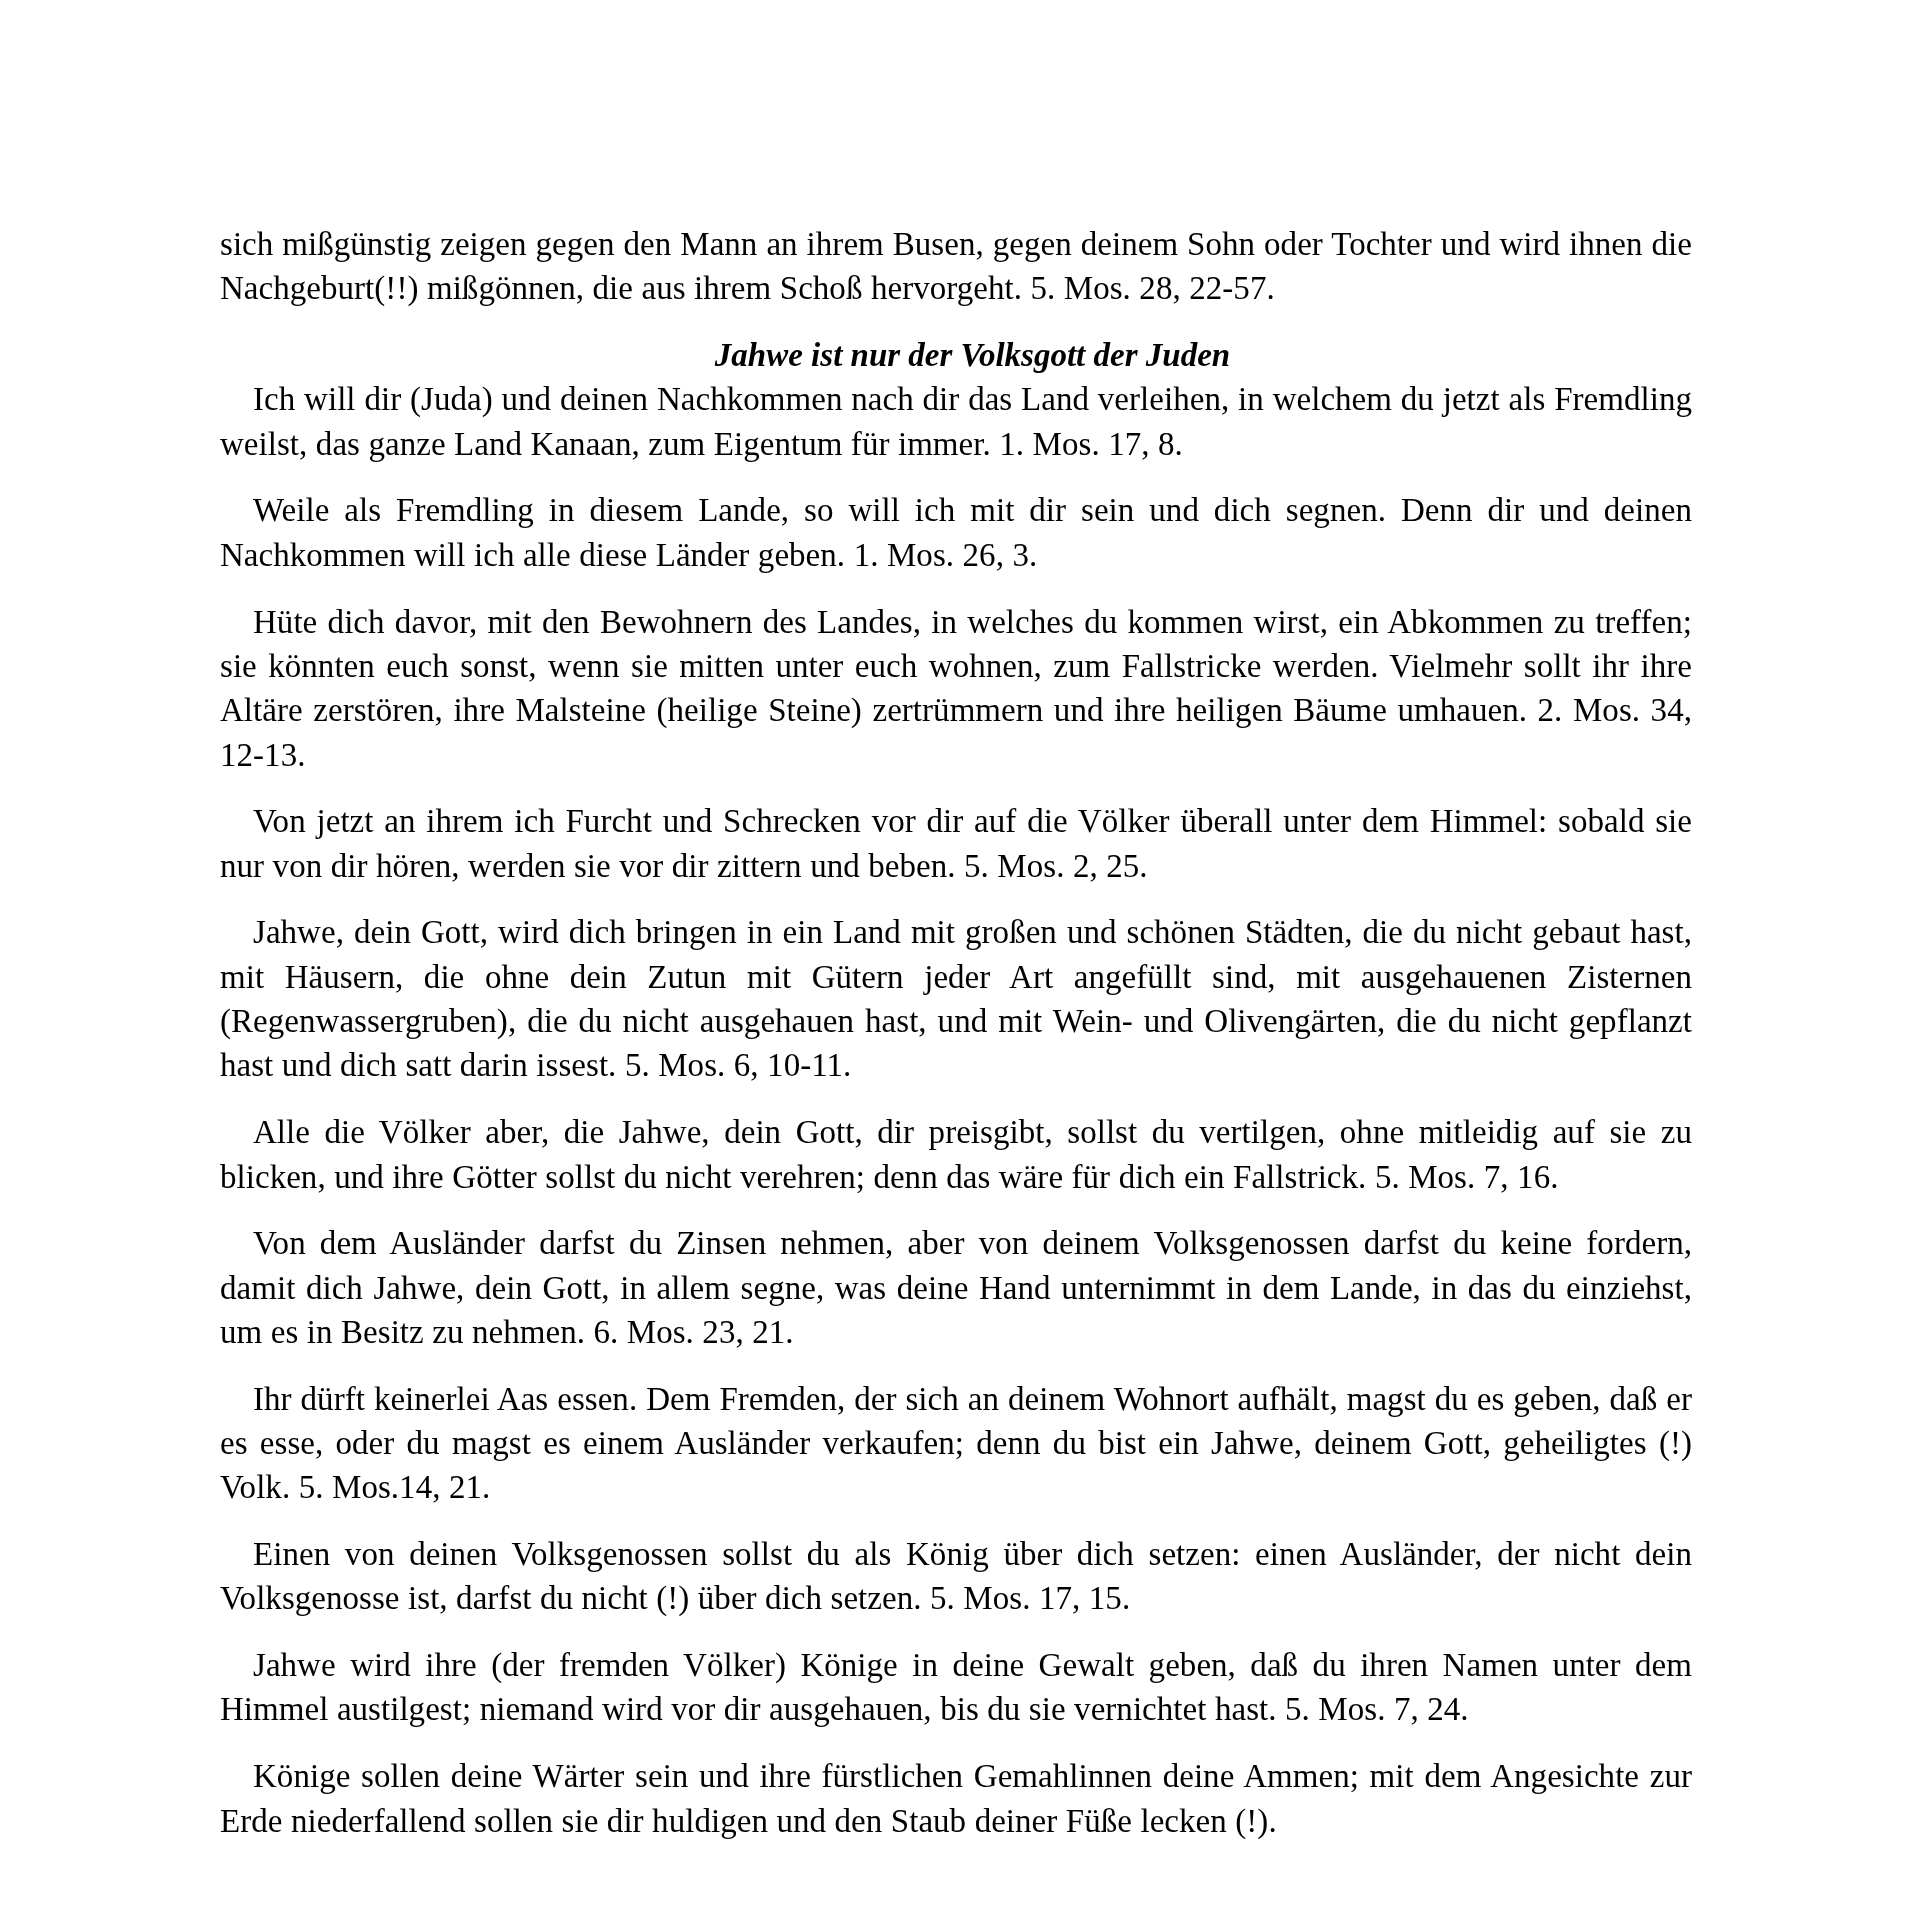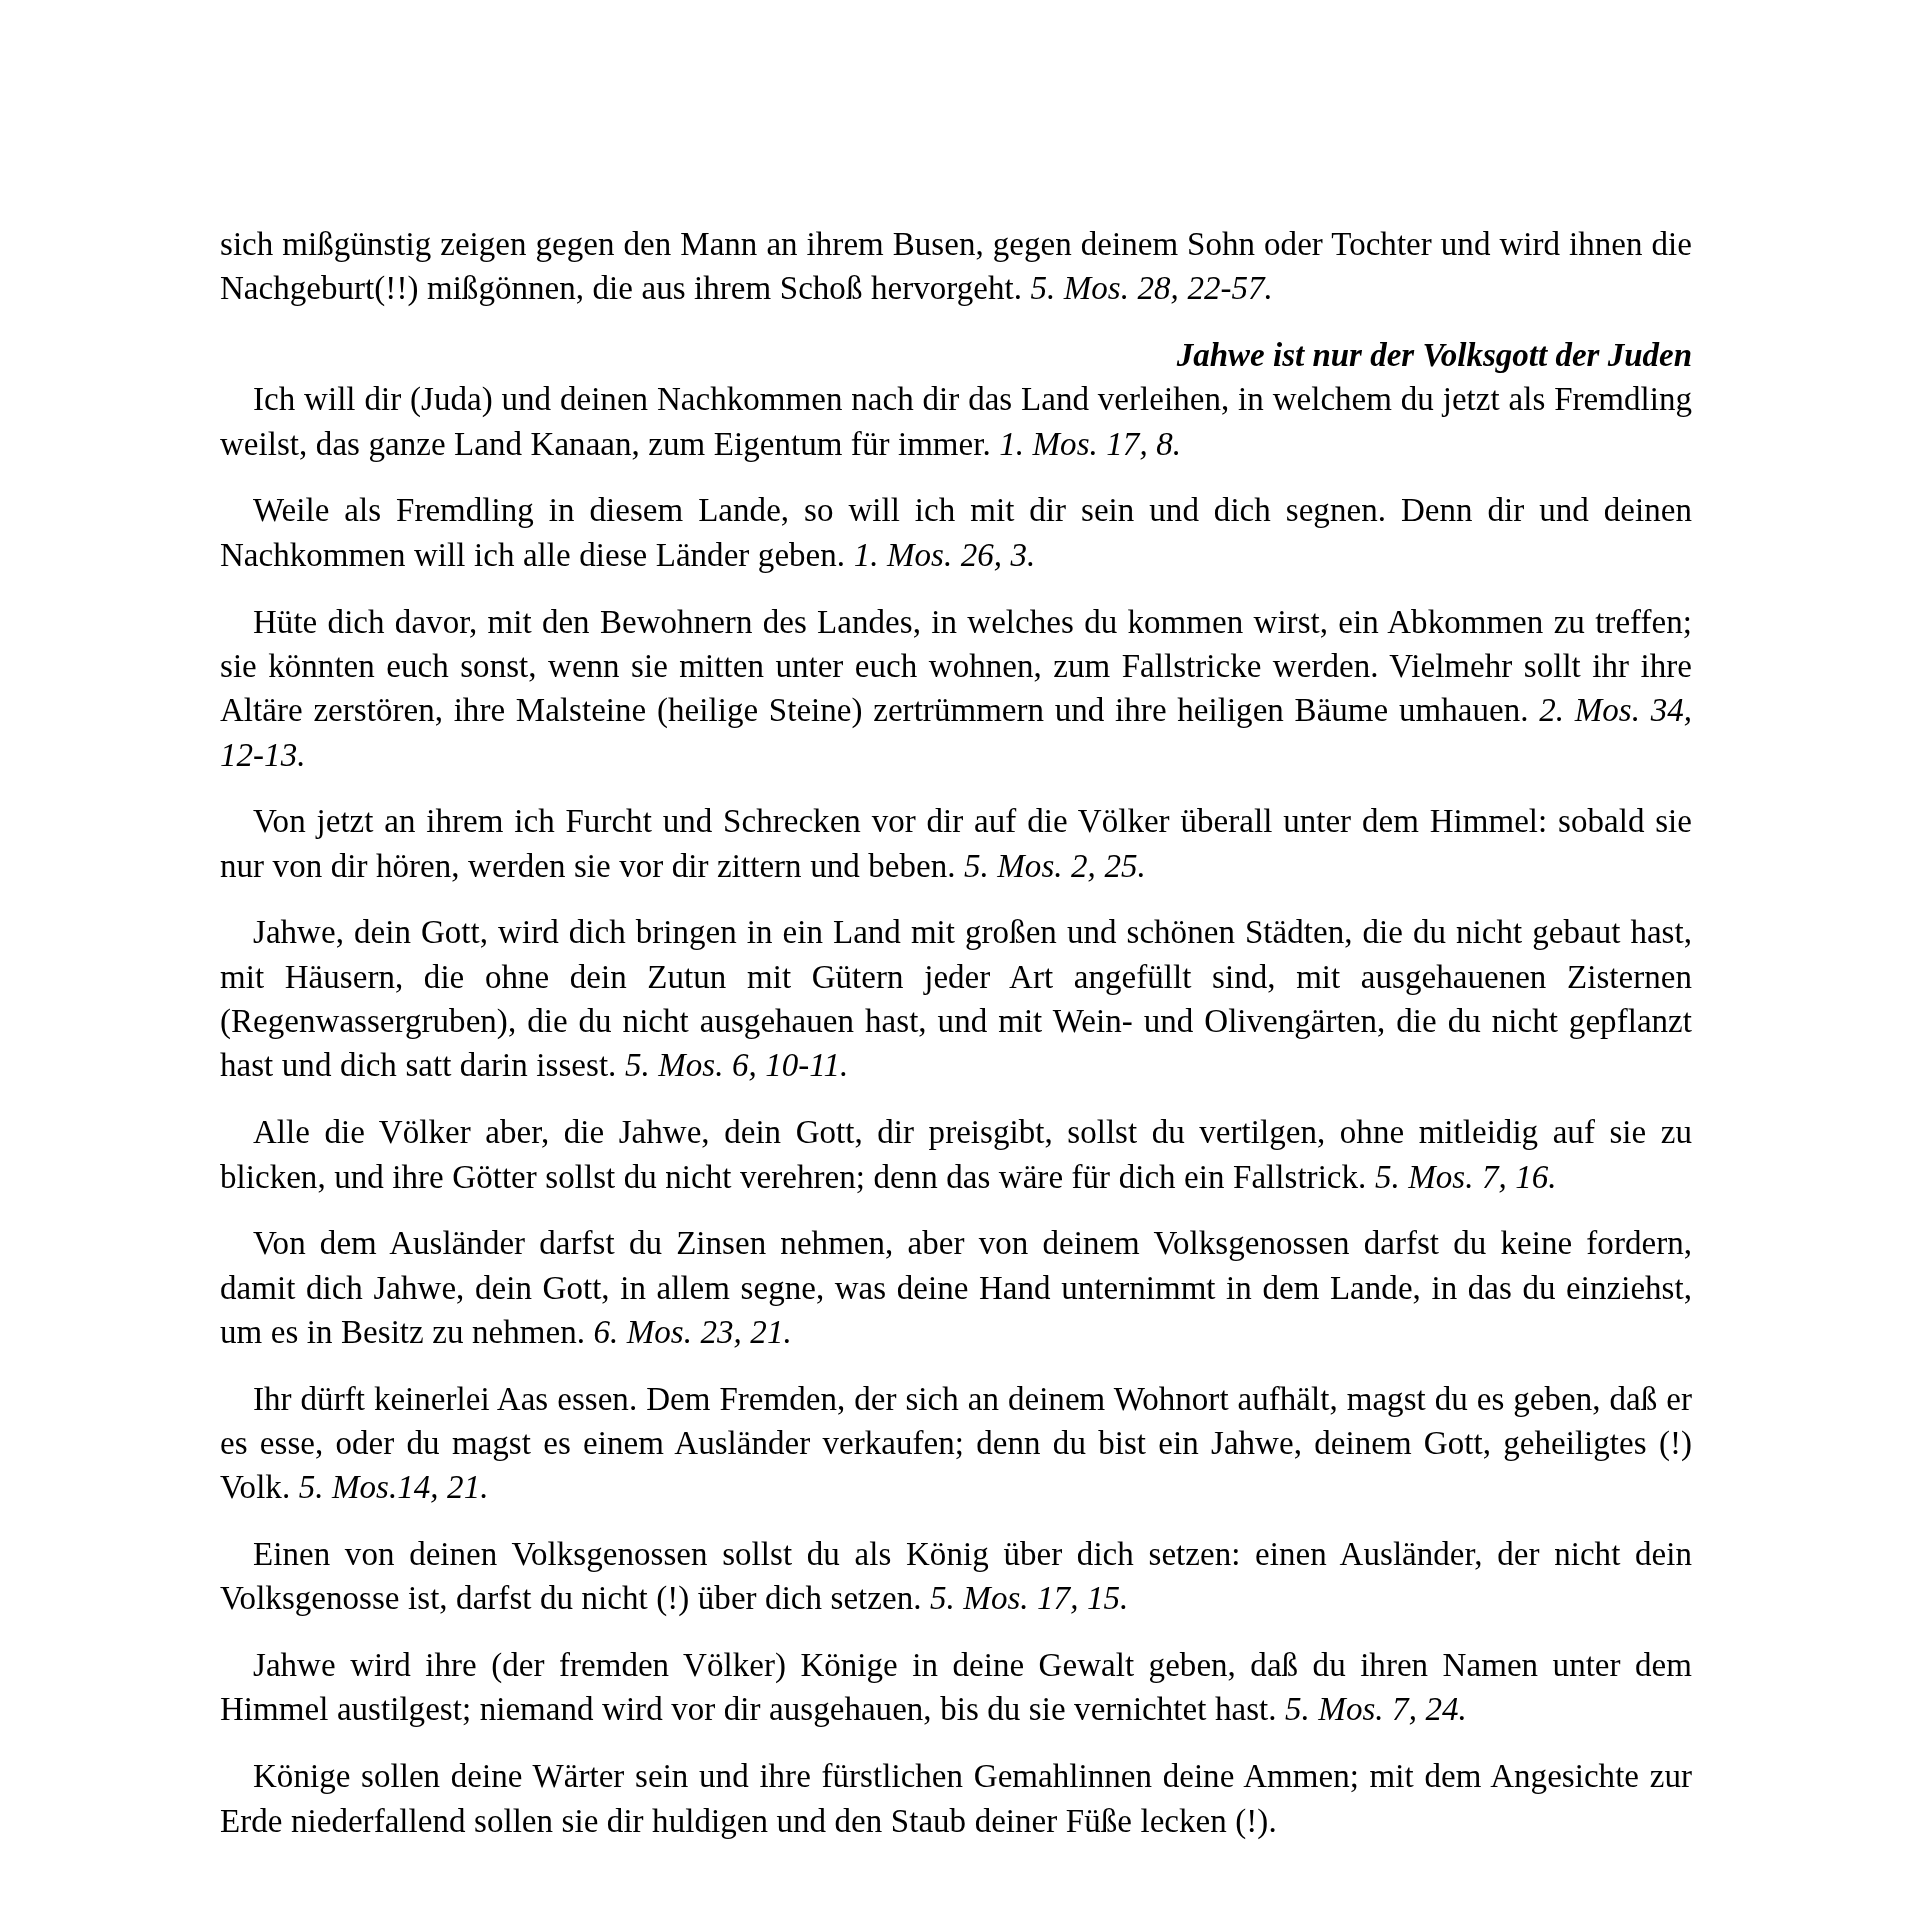--- a/index.html
+++ b/index.html
@@ -41,24 +41,23 @@
   p.para.spaced {
     margin-top: 22.3px;
   }
   .heading {
     font-weight: bold;
     font-style: italic;
     font-size: 33px;
     line-height: 1.345;
     margin: 22.3px 0 0 0;
     padding-left: 33px;
-    text-align: right;
+    text-align: center;
   }
   .cite {
-    font-style: italic;
   }
 </style>
 </head>
 <body>
 
 <div class="page">
   <div class="content">
 
     <p class="para"><span>sich mißgünstig zeigen gegen den Mann an ihrem Busen, gegen deinem Sohn oder Tochter und wird ihnen die Nachgeburt(!!) mißgönnen, die aus ihrem Schoß hervorgeht. </span><span class="cite">5. Mos. 28, 22-57.</span></p>
 

